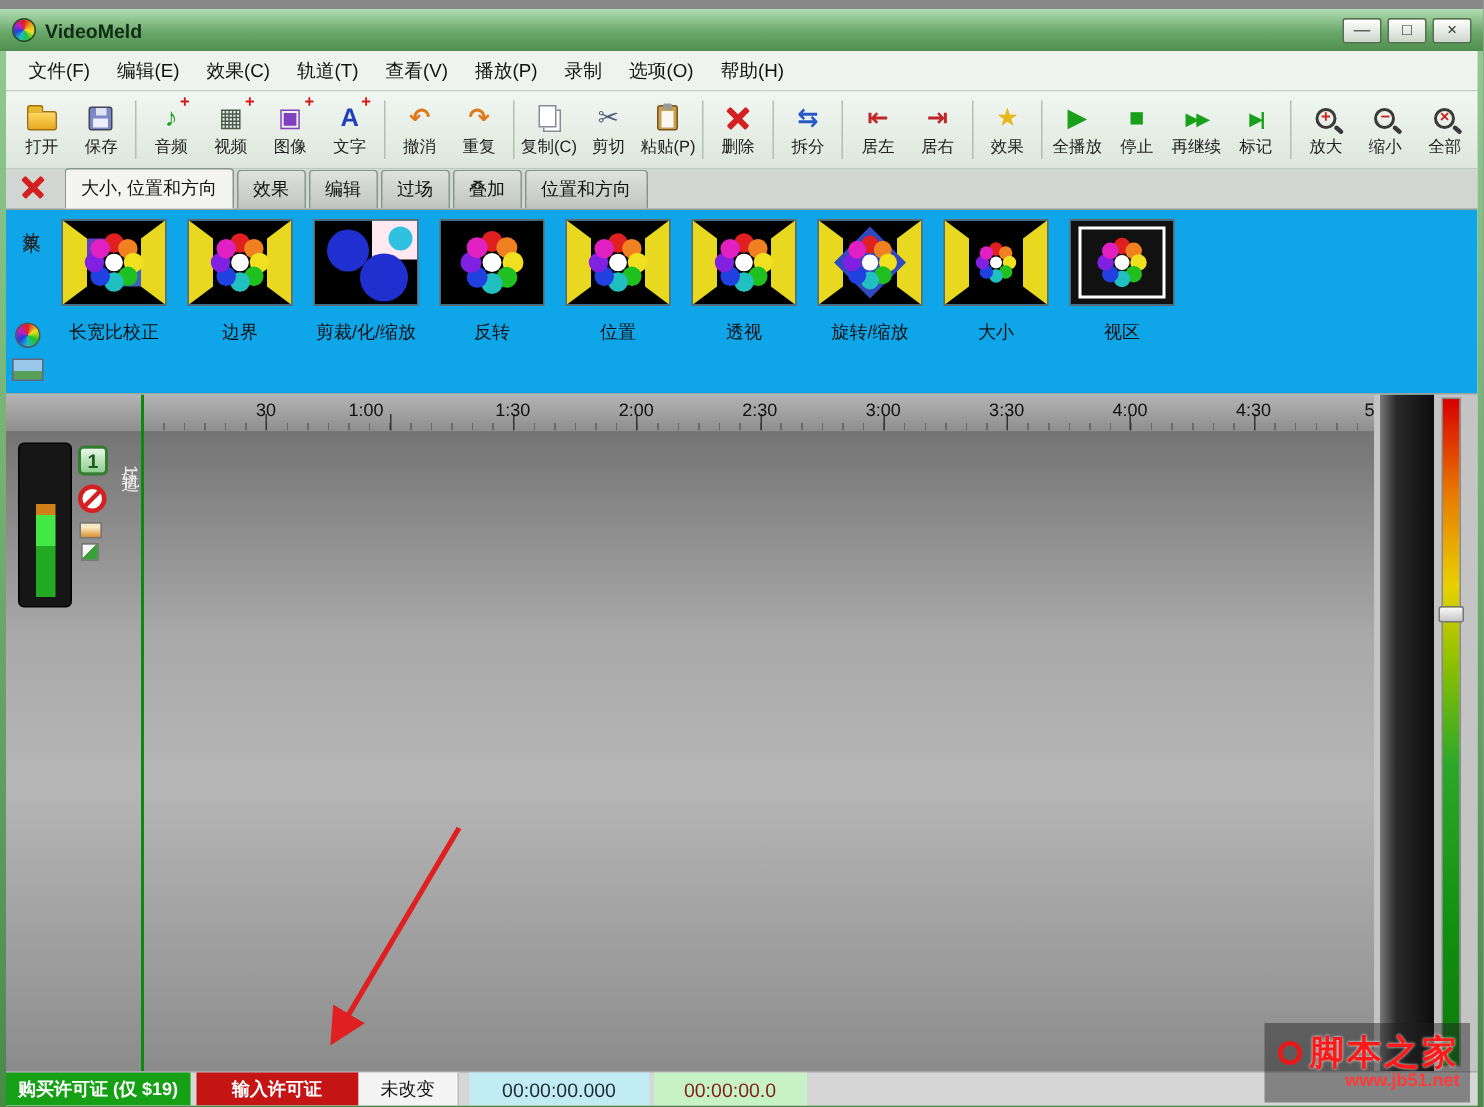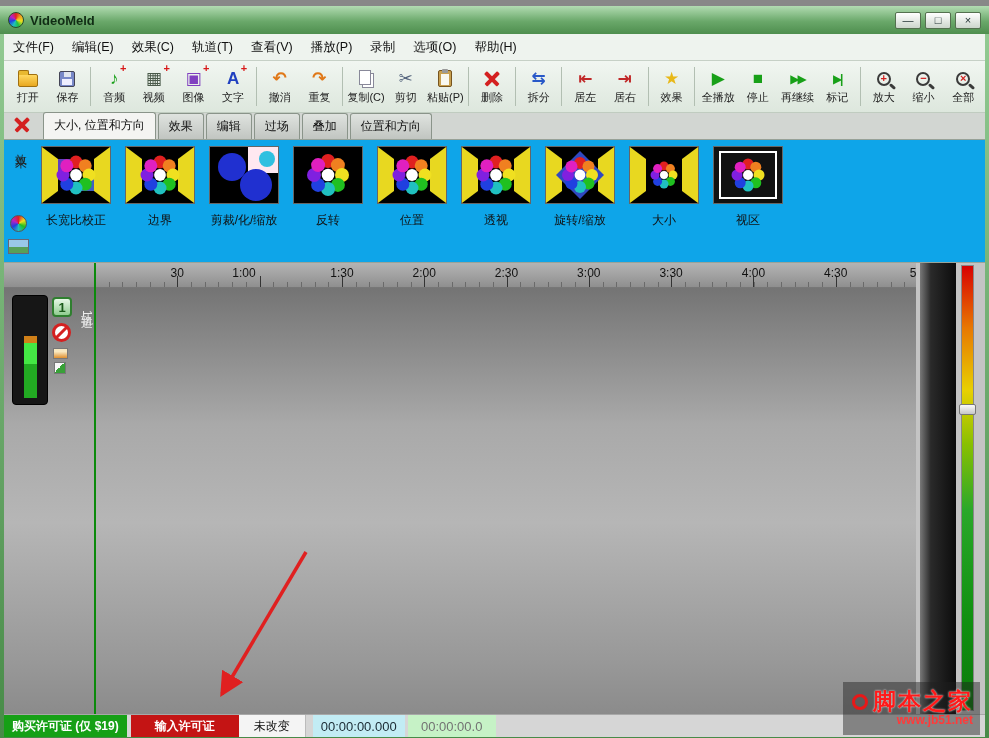--- a/index.html
+++ b/index.html
@@ -15,21 +15,21 @@
     border:1px solid #2a4a2a}
   .title{font-weight:bold;font-size:13px;color:#102c14;margin-left:6px}
   .wbtns{margin-left:auto;display:flex;gap:4px}
   .wbtn{width:26px;height:17px;background:linear-gradient(180deg,#ffffff,#ccd6cc);
     border:1px solid #54704f;border-radius:2px;font-size:11px;line-height:14px;text-align:center;color:#233;cursor:default}
   
   .content{position:absolute;left:4px;right:4px;top:28px;bottom:7px;background:#dfe6df;
     display:flex;flex-direction:column;overflow:hidden}
   
   .menubar{height:27px;flex:0 0 27px;display:flex;align-items:center;background:#eef3ee;
-    border-bottom:1px solid #c6d0c6;}
+    border-bottom:1px solid #c6d0c6;padding-left:6px}
   .menu-item{font-size:12.5px;color:#111;padding:4px 9px;cursor:default}
   
   .toolbar{height:52px;flex:0 0 52px;display:flex;align-items:stretch;
     background:linear-gradient(180deg,#f1f6f1,#dde7dd);border-bottom:1px solid #c0ccc0;padding:2px 2px 0 4px}
   .tbtn{width:40px;display:flex;flex-direction:column;align-items:center;padding-top:4px;cursor:default}
   .ticon{height:23px;display:flex;align-items:center;justify-content:center;position:relative;
     font-size:17px;font-weight:bold;line-height:1}
   .ticon.dbl{font-size:12px;letter-spacing:-2px}
   .tlabel{font-size:11px;color:#222;white-space:nowrap}
   .tsep{width:1px;background:#b2bfb2;margin:4px 3px 6px 3px}
@@ -109,22 +109,22 @@
     background:linear-gradient(180deg,#d80000,#e87800 14%,#e8d000 28%,#8ac000 40%,#2aa82a 55%,#109010 80%,#0c7a0c)}
   .handle{position:absolute;left:-3px;right:-3px;top:31%;height:11px;border:1px solid #777;border-radius:2px;
     background:linear-gradient(180deg,#fafafa,#c6c6c6)}
   
   .statusbar{height:23px;flex:0 0 23px;display:flex;align-items:stretch;background:#d6d6d6;
     border-top:1px solid #a8a8a8;font-size:12px}
   .sb{display:flex;align-items:center;justify-content:center;white-space:nowrap}
   .sb.buy{background:#16a016;color:#fff;font-weight:bold;padding:0 8px}
   .sb.enter{background:#c41414;color:#fff;font-weight:bold;padding:0 24px;margin-left:4px}
   .sb.state{background:#f4f4f4;color:#111;padding:0 15px;border-right:1px solid #bbb}
-  .sb.time1{background:#c2ecf4;color:#1a2a33;width:92px;margin-left:7px;font-size:13px}
-  .sb.time2{background:#c6f2c6;color:#737373;width:88px;margin-left:3px;font-size:13px}
+  .sb.time1{background:#c2ecf4;color:#1a2a33;width:120px;margin-left:7px;font-size:13px}
+  .sb.time2{background:#c6f2c6;color:#7f1d1d;width:102px;margin-left:3px;font-size:13px}
   
   .arrow{position:absolute;left:0;top:0;pointer-events:none;z-index:40}
   .wm{position:absolute;left:843px;top:676px;width:137px;height:53px;background:rgba(30,30,30,0.45);
     z-index:50;display:flex;flex-direction:column;align-items:flex-end;justify-content:center;padding:2px 7px}
   .wmrow{display:flex;align-items:center;gap:5px}
   .wmlogo{width:16px;height:16px;border:3px solid #e81818;border-radius:50%}
   .wmname{color:#ff1a1a;font-size:23px;font-weight:bold;letter-spacing:2px;text-shadow:0 0 2px #fff;line-height:1}
   .wmsite{color:#ff3a3a;font-size:12px;font-weight:bold}
 </style>
 </head>

